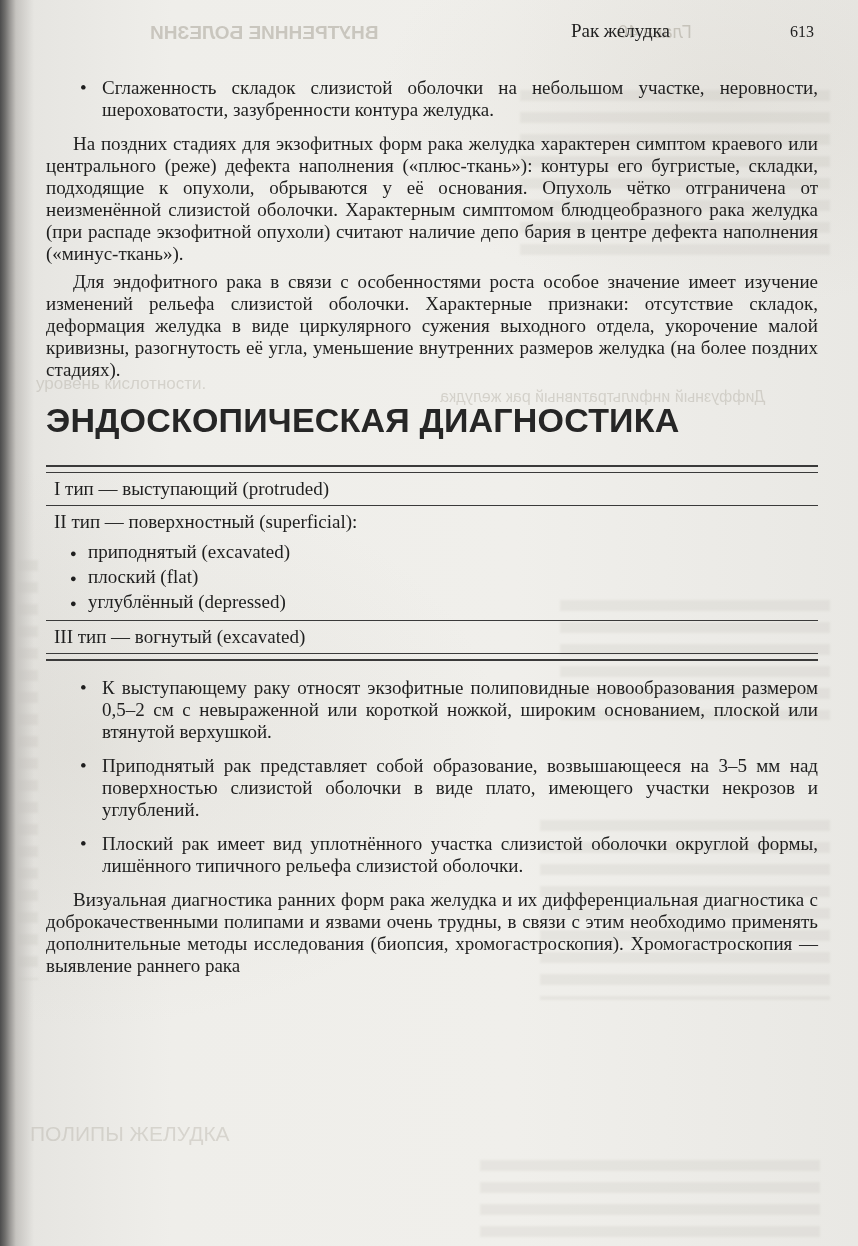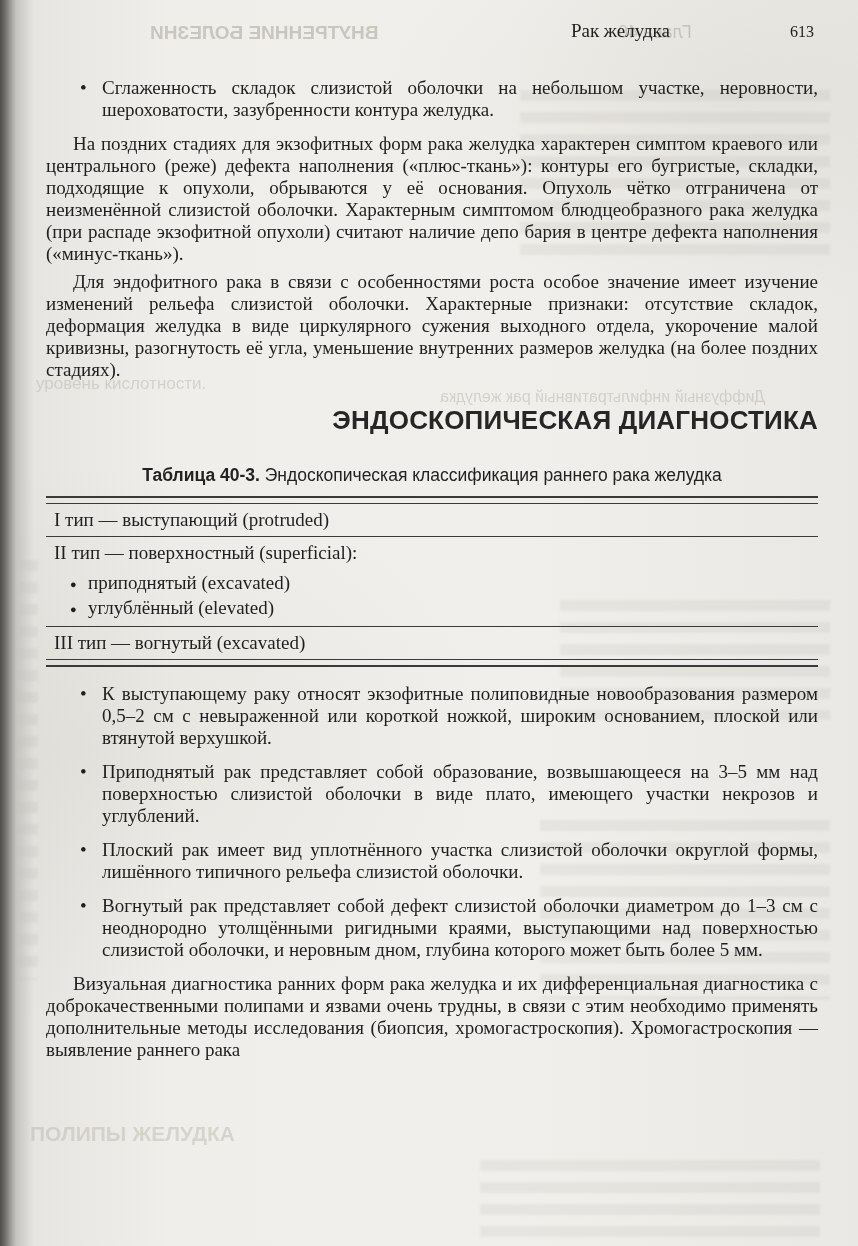--- a/index.html
+++ b/index.html
@@ -31,22 +31,22 @@
   .page-number{font-weight:normal;font-size:16px;}
   p{margin:0;}
   .para{text-indent:27px;margin-top:6px;}
   .lead-list{margin:34px 0 10px 0;padding:0;list-style:none;}
   .bullet-item{position:relative;margin:0 0 12px 0;padding-left:56px;}
   .bullet-item::before{
     content:"•";position:absolute;left:34px;top:0;font-size:19px;color:#1f1f1f;
   }
   .section-heading{
     font-family:"Liberation Sans","DejaVu Sans",sans-serif;
-    font-size:26px;font-weight:700;letter-spacing:0.2px;color:#262626;
-    margin:24px 0 30px 0;text-align:right;text-indent:0;line-height:30px;
+    font-size:34px;font-weight:700;letter-spacing:0.2px;color:#262626;
+    margin:24px 0 30px 0;text-align:left;text-indent:0;line-height:30px;
   }
   .table-caption{
     font-family:"Liberation Sans","DejaVu Sans",sans-serif;
     font-size:17.5px;text-align:center;margin:20px 0 10px 0;color:#222;line-height:21px;
   }
   .table-caption .cap-label{font-weight:700;}
   .class-table{margin:0;}
   .rule-double-top{height:5px;border-top:2.5px solid #3a3a3a;border-bottom:1px solid #3a3a3a;}
   .rule-single{border-top:1.2px solid #3a3a3a;}
   .rule-double-bottom{height:5px;border-top:1px solid #3a3a3a;border-bottom:2.5px solid #3a3a3a;}
@@ -70,21 +70,21 @@
 </style>
 </head>
 <body>
 
 <div class="page">
 
   <div class="bleed mirrored" style="left:150px;top:22px;font-size:19px;font-weight:700;">ВНУТРЕННИЕ БОЛЕЗНИ</div>
   <div class="bleed mirrored" style="left:618px;top:22px;font-size:18px;">Глава 40</div>
   <div class="bleed" style="left:36px;top:374px;font-size:17px;opacity:0.38;">уровень кислотности.</div>
   <div class="bleed mirrored" style="left:440px;top:388px;font-size:16px;opacity:0.4;">Диффузный инфильтративный рак желудка</div>
-  <div class="bleed" style="left:30px;top:1122px;font-size:21px;font-weight:700;opacity:0.35;">ПОЛИПЫ ЖЕЛУДКА</div>
+  <div class="bleed" style="left:30px;top:1122px;font-size:21px;font-weight:400;opacity:0.35;">ПОЛИПЫ ЖЕЛУДКА</div>
   <div class="ghost-lines" style="left:520px;top:90px;width:310px;height:170px;"></div>
   <div class="ghost-lines" style="left:560px;top:600px;width:270px;height:120px;"></div>
   <div class="ghost-lines" style="left:540px;top:820px;width:290px;height:180px;"></div>
   <div class="ghost-lines" style="left:480px;top:1160px;width:340px;height:80px;"></div>
   <div class="ghost-lines" style="left:0px;top:560px;width:38px;height:420px;"></div>
 
   <div class="edge-left"></div>
 
   <div class="content">
 
@@ -97,39 +97,38 @@
       <li class="bullet-item">Сглаженность складок слизистой оболочки на небольшом участке, неровности, шероховатости, зазубренности контура желудка.</li>
     </ul>
 
     <p class="para">На поздних стадиях для экзофитных форм рака желудка характерен симптом краевого или центрального (реже) дефекта наполнения («плюс-ткань»): контуры его бугристые, складки, подходящие к опухоли, обрываются у её основания. Опухоль чётко отграничена от неизменённой слизистой оболочки. Характерным симптомом блюдцеобразного рака желудка (при распаде экзофитной опухоли) считают наличие депо бария в центре дефекта наполнения («минус-ткань»).</p>
 
     <p class="para">Для эндофитного рака в связи с особенностями роста особое значение имеет изучение изменений рельефа слизистой оболочки. Характерные признаки: отсутствие складок, деформация желудка в виде циркулярного сужения выходного отдела, укорочение малой кривизны, разогнутость её угла, уменьшение внутренних размеров желудка (на более поздних стадиях).</p>
 
     <h2 class="section-heading">ЭНДОСКОПИЧЕСКАЯ ДИАГНОСТИКА</h2>
 
 
-    <div class="table-caption"><span class="cap-label">Таблица 40-3.</span><span> Эндоскопическая классификация раннего рака желудка</span></div>
 
     <div class="class-table">
       <div class="rule-double-top"></div>
       <div class="t-row">I тип — выступающий (protruded)</div>
       <div class="rule-single"></div>
       <div class="t-row">II тип — поверхностный (superficial):</div>
       <ul class="t-sub">
         <li>приподнятый (excavated)</li>
-        <li>углублённый (elevated)</li>
+        <li>плоский (flat)</li>
+        <li>углублённый (depressed)</li>
       </ul>
       <div class="rule-single"></div>
       <div class="t-row">III тип — вогнутый (excavated)</div>
       <div class="rule-double-bottom"></div>
     </div>
 
     <ul class="type-list">
       <li class="bullet-item">К выступающему раку относят экзофитные полиповидные новообразования размером 0,5–2 см с невыраженной или короткой ножкой, широким основанием, плоской или втянутой верхушкой.</li>
       <li class="bullet-item">Приподнятый рак представляет собой образование, возвышающееся на 3–5 мм над поверхностью слизистой оболочки в виде плато, имеющего участки некрозов и углублений.</li>
       <li class="bullet-item">Плоский рак имеет вид уплотнённого участка слизистой оболочки округлой формы, лишённого типичного рельефа слизистой оболочки.</li>
-      <li class="bullet-item">Вогнутый рак представляет собой дефект слизистой оболочки диаметром до 1–3 см с неоднородно утолщёнными ригидными краями, выступающими над поверхностью слизистой оболочки, и неровным дном, глубина которого может быть более 5 мм.</li>
     </ul>
 
     <p class="closing">Визуальная диагностика ранних форм рака желудка и их дифференциальная диагностика с доброкачественными полипами и язвами очень трудны, в связи с этим необходимо применять дополнительные методы исследования (биопсия, хромогастроскопия). Хромогастроскопия — выявление раннего рака</p>
 
   </div>
 </div>
 
 </body></html>

